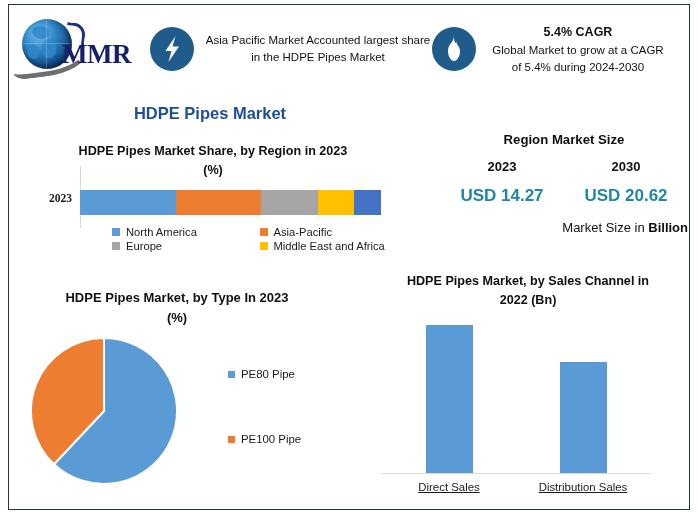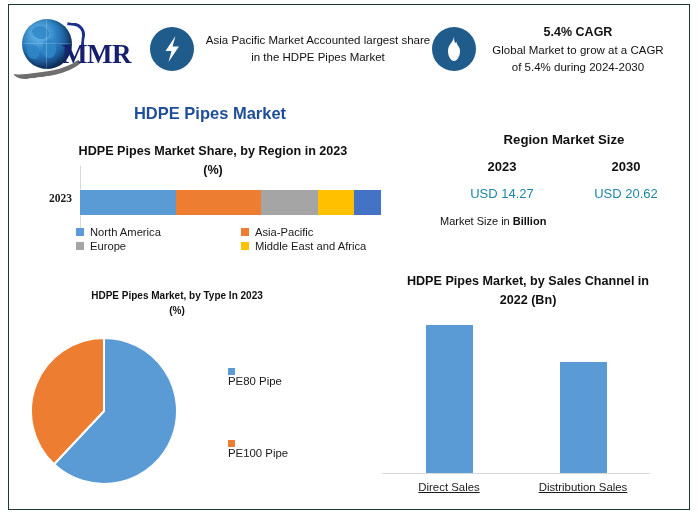--- a/index.html
+++ b/index.html
@@ -196,21 +196,21 @@
   .region-legend {
     position: absolute;
     left: 76px;
     top: 226px;
     width: 340px;
     font-size: 11.2px;
     color: #1a1a1a;
   }
   .leg-row { display: flex; margin-bottom: 2px; }
   .leg-cell { display: flex; align-items: center; }
-  .leg-cell.c1 { width: 165px; }
+  .leg-cell.c1 { width: 165px; margin-left: 36px; }
   .leg-cell.c2 { width: 175px; }
   .sw {
     width: 8px;
     height: 8px;
     margin-right: 6px;
     flex: 0 0 auto;
   }
 
   
   .gms {
@@ -232,40 +232,40 @@
   .gms-years > div, .gms-vals > div {
     width: 50%;
     text-align: center;
   }
   .gms-years > div {
     font-size: 13px;
     font-weight: bold;
     color: #101010;
   }
   .gms-vals > div {
-    font-size: 13px;
-    font-weight: normal;
+    font-size: 17px;
+    font-weight: bold;
     color: #1f86a8;
   }
   .gms-foot {
     margin-top: 14px;
-    text-align: left;
-    font-size: 11px;
+    text-align: right;
+    font-size: 13px;
     color: #101010;
   }
   .gms-foot b { font-weight: bold; }
 
   
   .pie-title {
     position: absolute;
     left: 12px;
     top: 288px;
     width: 330px;
     text-align: center;
-    font-size: 10px;
+    font-size: 13px;
     font-weight: bold;
     color: #101010;
     line-height: 1.5;
   }
   .pie-wrap {
     position: absolute;
     left: 30px;
     top: 337px;
     width: 148px;
     height: 148px;
@@ -278,21 +278,21 @@
   }
   .pie-legend {
     position: absolute;
     left: 228px;
     top: 368px;
     font-size: 11.4px;
     color: #1a1a1a;
   }
   .pie-legend .pl {
     display: flex;
-    flex-direction: column;
+    align-items: center;
   }
   .pie-legend .pl.second { margin-top: 53px; }
   .pie-legend .sw { width: 7px; height: 7px; }
 
   
   .sc-title {
     position: absolute;
     left: 378px;
     top: 272px;
     width: 300px;

